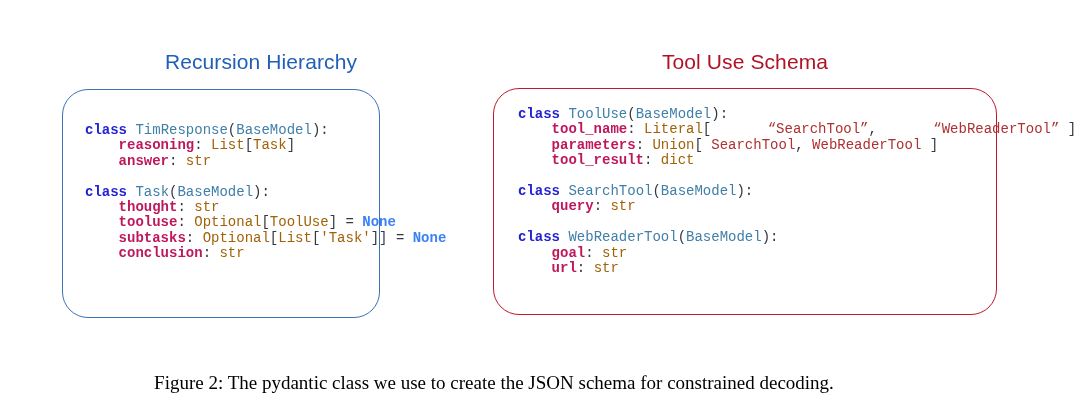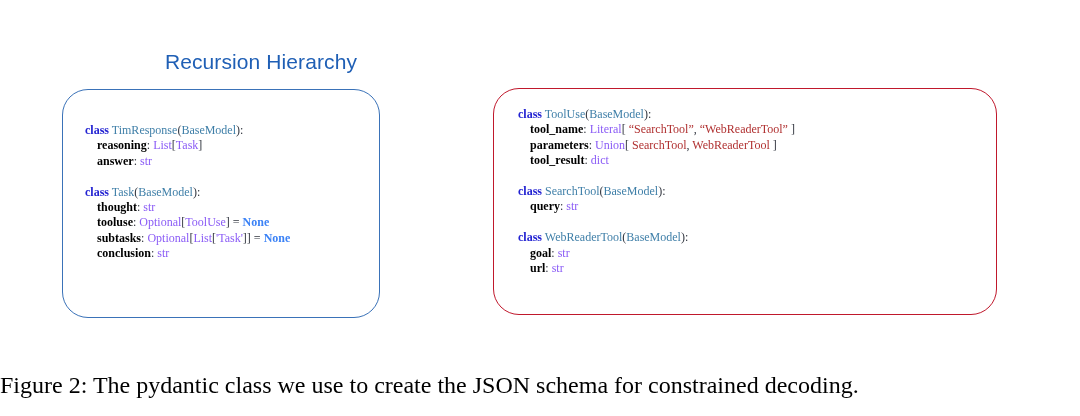--- a/index.html
+++ b/index.html
@@ -66,71 +66,72 @@
     left: 493px;
     top: 88px;
     width: 504px;
     height: 227px;
     border: 1.6px solid #c0182c;
   }
 
   
   .code-block {
     position: absolute;
-    font-family: Liberation Serif, serif;
-    font-size: 12px;
+    font-family: Liberation Mono, monospace;
+    font-size: 14px;
     line-height: 15.4px;
     white-space: pre;
     color: #333740;
   }
   #code-left {
     left: 22px;
     top: 33px;
   }
   #code-right {
     left: 24px;
     top: 18px;
   }
   .code-line { display: block; min-height: 15.4px; }
   .code-line.blank { height: 15.4px; }
 
   
   .tk-kw     { color: #2323d2; font-weight: bold; }   
   .tk-cls    { color: #3f7fa8; }                      
-  .tk-fld    { color: #000000; font-weight: bold; }   
-  .tk-typ    { color: #8b5cf6; }                      
+  .tk-fld    { color: #be185d; font-weight: bold; }   
+  .tk-typ    { color: #a16207; }                      
   .tk-none   { color: #3b82f6; font-weight: bold; }   
-  .tk-str    { color: #b03030; }                      
+  .tk-str    { color: #b03030; margin-left: 48px; }                      
   .tk-red    { color: #b03030; }                      
   .tk-pun    { color: #333740; }                      
 
   
   #caption {
     position: absolute;
     left: 0;
     top: 372px;
     width: 988px;
-    text-align: left;
+    text-align: center;
     font-family: "Liberation Serif", "DejaVu Serif", serif;
-    font-size: 24px;
+    font-size: 19px;
     color: #000000;
     white-space: nowrap;
   }
 </style>
 </head>
 <body>
 
 <div class="figure-area">
 
   <div class="panel-title" id="title-left">Recursion Hierarchy</div>
 
   <div class="code-panel" id="panel-left">
     <div class="code-block" id="code-left"><span class="code-line"><span class="tk-kw">class</span><span class="tk-pun"> </span><span class="tk-cls">TimResponse</span><span class="tk-pun">(</span><span class="tk-cls">BaseModel</span><span class="tk-pun">):</span></span><span class="code-line"><span class="tk-pun">    </span><span class="tk-fld">reasoning</span><span class="tk-pun">: </span><span class="tk-typ">List</span><span class="tk-pun">[</span><span class="tk-typ">Task</span><span class="tk-pun">]</span></span><span class="code-line"><span class="tk-pun">    </span><span class="tk-fld">answer</span><span class="tk-pun">: </span><span class="tk-typ">str</span></span><span class="code-line blank"></span><span class="code-line"><span class="tk-kw">class</span><span class="tk-pun"> </span><span class="tk-cls">Task</span><span class="tk-pun">(</span><span class="tk-cls">BaseModel</span><span class="tk-pun">):</span></span><span class="code-line"><span class="tk-pun">    </span><span class="tk-fld">thought</span><span class="tk-pun">: </span><span class="tk-typ">str</span></span><span class="code-line"><span class="tk-pun">    </span><span class="tk-fld">tooluse</span><span class="tk-pun">: </span><span class="tk-typ">Optional</span><span class="tk-pun">[</span><span class="tk-typ">ToolUse</span><span class="tk-pun">] = </span><span class="tk-none">None</span></span><span class="code-line"><span class="tk-pun">    </span><span class="tk-fld">subtasks</span><span class="tk-pun">: </span><span class="tk-typ">Optional</span><span class="tk-pun">[</span><span class="tk-typ">List</span><span class="tk-pun">[</span><span class="tk-typ">'Task'</span><span class="tk-pun">]] = </span><span class="tk-none">None</span></span><span class="code-line"><span class="tk-pun">    </span><span class="tk-fld">conclusion</span><span class="tk-pun">: </span><span class="tk-typ">str</span></span></div>
   </div>
 
+  <div class="panel-title" id="title-right">Tool Use Schema</div>
 
   <div class="code-panel" id="panel-right">
     <div class="code-block" id="code-right"><span class="code-line"><span class="tk-kw">class</span><span class="tk-pun"> </span><span class="tk-cls">ToolUse</span><span class="tk-pun">(</span><span class="tk-cls">BaseModel</span><span class="tk-pun">):</span></span><span class="code-line"><span class="tk-pun">    </span><span class="tk-fld">tool_name</span><span class="tk-pun">: </span><span class="tk-typ">Literal</span><span class="tk-pun">[ </span><span class="tk-str">“SearchTool”</span><span class="tk-pun">, </span><span class="tk-str">“WebReaderTool”</span><span class="tk-pun"> ]</span></span><span class="code-line"><span class="tk-pun">    </span><span class="tk-fld">parameters</span><span class="tk-pun">: </span><span class="tk-typ">Union</span><span class="tk-pun">[ </span><span class="tk-red">SearchTool</span><span class="tk-pun">, </span><span class="tk-red">WebReaderTool</span><span class="tk-pun"> ]</span></span><span class="code-line"><span class="tk-pun">    </span><span class="tk-fld">tool_result</span><span class="tk-pun">: </span><span class="tk-typ">dict</span></span><span class="code-line blank"></span><span class="code-line"><span class="tk-kw">class</span><span class="tk-pun"> </span><span class="tk-cls">SearchTool</span><span class="tk-pun">(</span><span class="tk-cls">BaseModel</span><span class="tk-pun">):</span></span><span class="code-line"><span class="tk-pun">    </span><span class="tk-fld">query</span><span class="tk-pun">: </span><span class="tk-typ">str</span></span><span class="code-line blank"></span><span class="code-line"><span class="tk-kw">class</span><span class="tk-pun"> </span><span class="tk-cls">WebReaderTool</span><span class="tk-pun">(</span><span class="tk-cls">BaseModel</span><span class="tk-pun">):</span></span><span class="code-line"><span class="tk-pun">    </span><span class="tk-fld">goal</span><span class="tk-pun">: </span><span class="tk-typ">str</span></span><span class="code-line"><span class="tk-pun">    </span><span class="tk-fld">url</span><span class="tk-pun">: </span><span class="tk-typ">str</span></span></div>
   </div>
 
   <div id="caption">Figure 2: The pydantic class we use to create the JSON schema for constrained decoding.</div>
 
 </div>
 
 </body></html>

